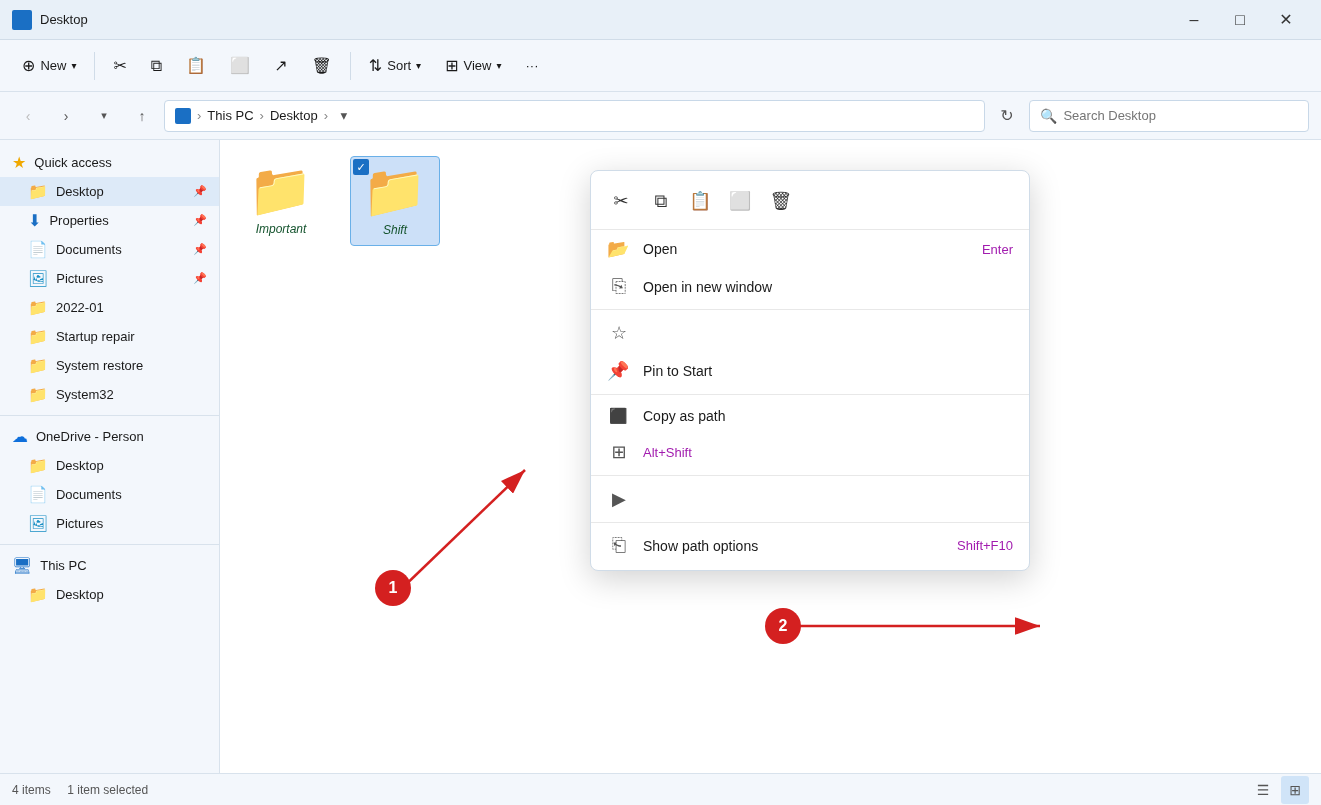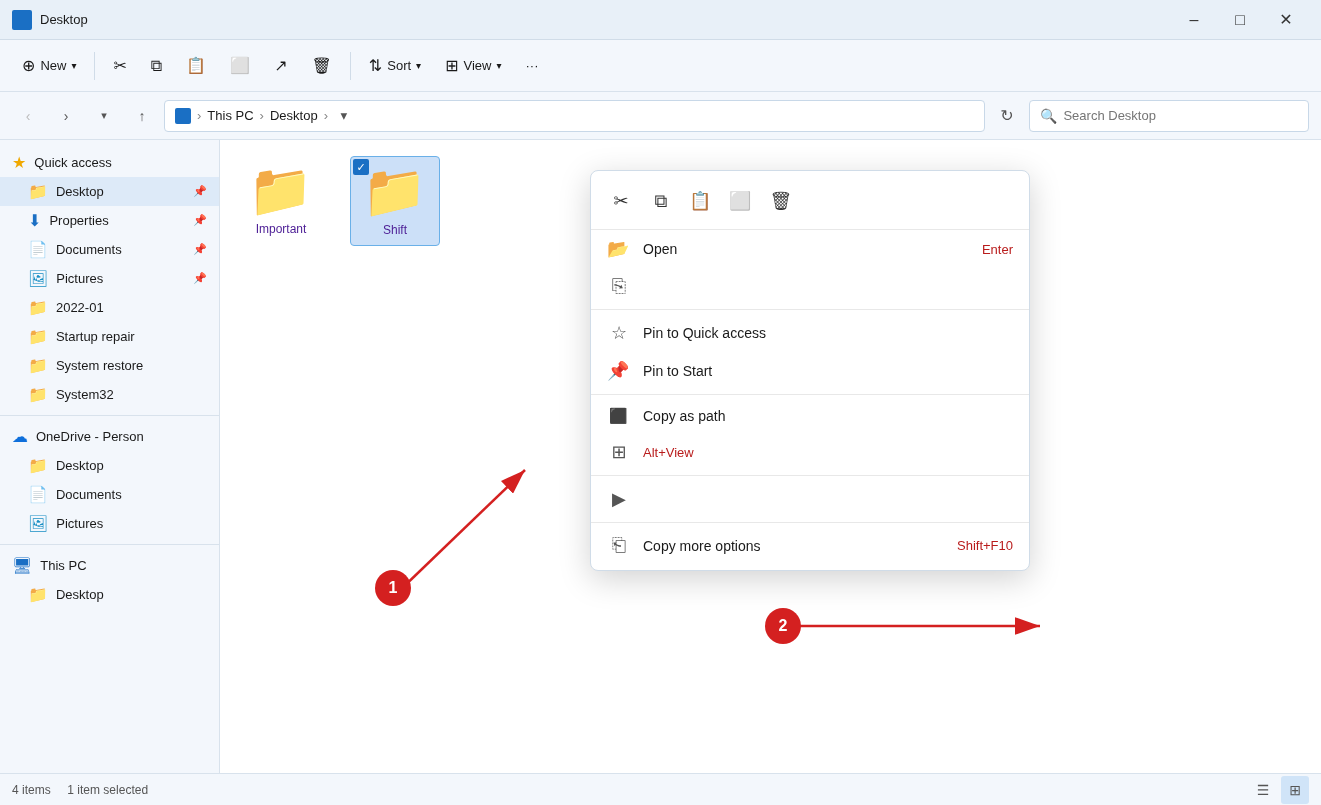--- a/index.html
+++ b/index.html
@@ -88,21 +88,21 @@
     
     .content { flex: 1; background: white; padding: 16px; overflow: auto; position: relative; }
     .folder-grid { display: flex; gap: 24px; flex-wrap: wrap; align-items: flex-start; }
     .folder-item {
       display: flex; flex-direction: column; align-items: center; gap: 6px;
       width: 90px; padding: 8px; border-radius: 4px; cursor: pointer; position: relative;
     }
     .folder-item.selected { background: #cce0f8; border: 1px solid #6ab0e8; }
     .folder-icon { font-size: 52px; color: #e8a800; line-height: 1; }
     .folder-icon.selected-folder { color: #d49800; }
-    .folder-name { font-size: 12px; text-align: center; color: #4c1d95; }
+    .folder-name { font-size: 12px; text-align: center; color: #14532d; font-style: italic; }
     .check-mark {
       position: absolute; top: 2px; left: 2px; width: 16px; height: 16px;
       background: #1a6fc4; border-radius: 2px; color: white;
       font-size: 11px; display: flex; align-items: center; justify-content: center;
     }
 
     
     .context-menu {
       position: absolute; top: 30px; left: 370px;
       width: 440px; background: white;
@@ -118,21 +118,21 @@
       width: 36px; height: 36px; border: none; background: transparent;
       border-radius: 4px; cursor: pointer; font-size: 18px; color: #333;
       display: flex; align-items: center; justify-content: center;
     }
     .ctx-item {
       display: flex; align-items: center; gap: 12px; padding: 8px 16px;
       cursor: pointer; font-size: 14px; color: #1a1a1a;
     }
     .ctx-item-icon { font-size: 18px; color: #555; width: 24px; text-align: center; }
     .ctx-item-label { flex: 1; }
-    .ctx-item-shortcut { color: #b91c1c; font-size: 13px; }
+    .ctx-item-shortcut { color: #a21caf; font-size: 13px; }
     .ctx-separator { height: 1px; background: #e8e8e8; margin: 4px 0; }
 
     
     .status-bar {
       display: flex; align-items: center; justify-content: space-between;
       height: 32px; padding: 4px 12px; background: #f3f7fc;
       border-top: 1px solid #d8e2ec; font-size: 12px; color: #555;
     }
     .status-right { display: flex; gap: 4px; }
     .view-btn { width: 28px; height: 28px; border: none; background: transparent; border-radius: 3px; cursor: pointer; font-size: 14px; color: #555; display: flex; align-items: center; justify-content: center; }
@@ -323,47 +323,47 @@
         <button class="ctx-tb-btn">⬜</button>
         <button class="ctx-tb-btn">🗑</button>
       </div>
       <div class="ctx-item">
         <span class="ctx-item-icon">📂</span>
         <span class="ctx-item-label">Open</span>
         <span class="ctx-item-shortcut">Enter</span>
       </div>
       <div class="ctx-item">
         <span class="ctx-item-icon">⎘</span>
+        <span class="ctx-item-label">Open in new window</span>
       </div>
       <div class="ctx-separator"></div>
       <div class="ctx-item">
         <span class="ctx-item-icon">☆</span>
-        <span class="ctx-item-label">Pin to Quick access</span>
       </div>
       <div class="ctx-item">
         <span class="ctx-item-icon">📌</span>
         <span class="ctx-item-label">Pin to Start</span>
       </div>
       <div class="ctx-separator"></div>
       <div class="ctx-item">
         <span class="ctx-item-icon" style="font-size:15px;">⬛</span>
         <span class="ctx-item-label">Copy as path</span>
       </div>
       <div class="ctx-item">
         <span class="ctx-item-icon">⊞</span>
-        <span class="ctx-item-shortcut">Alt+View</span>
+        <span class="ctx-item-shortcut">Alt+Shift</span>
       </div>
       <div class="ctx-separator"></div>
       <div class="ctx-item">
         <span class="ctx-item-icon">▶</span>
       </div>
       <div class="ctx-separator"></div>
       <div class="ctx-item">
         <span class="ctx-item-icon">⎗</span>
-        <span class="ctx-item-label">Copy more options</span>
+        <span class="ctx-item-label">Show path options</span>
         <span class="ctx-item-shortcut">Shift+F10</span>
       </div>
     </div>
 
     <div class="annotation-circle" style="top:430px; left:155px;">1</div>
 
     <div class="annotation-circle" style="top:468px; left:545px;">2</div>
 
     <svg class="overlay-svg">
 

